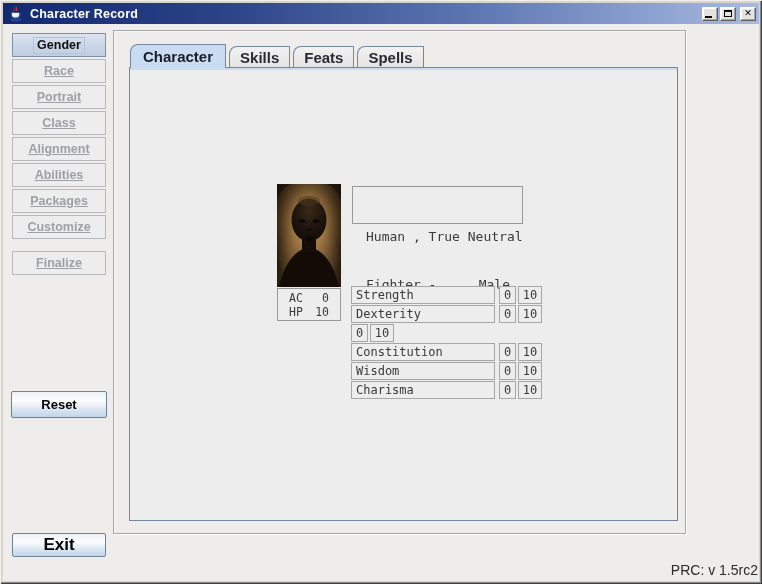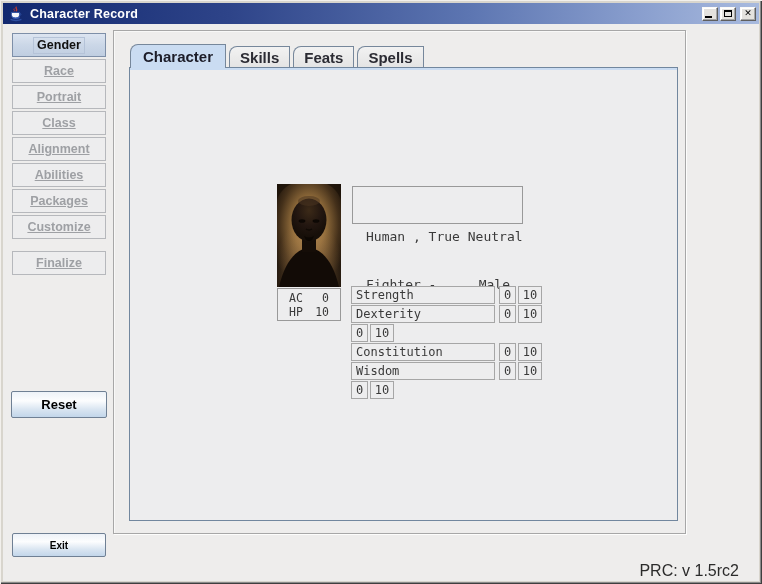--- a/index.html
+++ b/index.html
@@ -40,21 +40,21 @@
   .focus-ring{border:1px solid #b5c3d8;padding:0 3px;line-height:15px;}
   .sb0{top:9px}.sb1{top:35px}.sb2{top:61px}.sb3{top:87px}.sb4{top:113px}
   .sb5{top:139px}.sb6{top:165px}.sb7{top:191px}.sb8{top:227px}
   .btn-ocean{
     background:linear-gradient(#edf2f8,#fcfdfe 35%,#d9e5f1 70%,#c2d6ea);
     border:1px solid #6f8094;border-radius:2px;color:#000;
     font-weight:bold;display:flex;align-items:center;justify-content:center;
     font-family:"Liberation Sans",sans-serif;
   }
   .btn-reset{position:absolute;left:8px;top:367px;width:96px;height:27px;font-size:13px;}
-  .btn-exit{position:absolute;left:9px;top:509px;width:94px;height:24px;font-size:10px;}
+  .btn-exit{position:absolute;left:9px;top:509px;width:94px;height:24px;font-size:17px;}
   
   .main{
     position:absolute;left:110px;top:6px;width:573px;height:504px;
     border:1px solid #a7a7a7;box-shadow:1px 1px 0 rgba(255,255,255,.85), inset 1px 1px 0 rgba(255,255,255,.6);
   }
   .tabs{position:absolute;left:16px;top:13px;height:24px;display:flex;align-items:flex-end;z-index:3;}
   .tab{
     height:21px;margin-right:3px;margin-bottom:1px;padding:0 10px;
     border:1px solid #76879b;border-bottom:none;border-top-left-radius:8px;
     background:linear-gradient(#f2f2f2,#e4e4e4);
@@ -85,21 +85,21 @@
   .infobox .line2{display:flex;justify-content:space-between;text-align:right;}
   .stats{position:absolute;left:221px;top:218px;}
   .stat-row{display:flex;margin-bottom:1px;}
   .stat-cell{
     height:18px;border:1px solid #a6a6a6;background:#ededee;
     font-size:12px;display:flex;align-items:center;
   }
   .stat-name{width:144px;padding-left:4px;margin-right:4px;}
   .stat-base{width:17px;justify-content:center;margin-right:2px;}
   .stat-score{width:24px;justify-content:center;}
-  .version{position:absolute;right:20px;top:538px;font-size:16px;color:#2b2b2b;}
+  .version{position:absolute;right:1px;top:538px;font-size:14px;color:#2b2b2b;}
 </style>
 </head>
 <body>
 
 <div class="window">
 
   <div class="titlebar">
     <svg class="java-icon" viewBox="0 0 16 16">
       <path d="M8.6 0.8 C6.4 2.2 10.6 3.2 8.0 5.2" stroke="#c43b2e" stroke-width="1.3" fill="none"></path>
       <path d="M6.2 2.6 C4.9 3.5 7.6 4.2 6.1 5.4" stroke="#c43b2e" stroke-width="1" fill="none"></path>
@@ -217,20 +217,21 @@
             <div class="stat-cell stat-name mono">Constitution</div>
             <div class="stat-cell stat-base mono">0</div>
             <div class="stat-cell stat-score mono">10</div>
           </div>
           <div class="stat-row">
             <div class="stat-cell stat-name mono">Wisdom</div>
             <div class="stat-cell stat-base mono">0</div>
             <div class="stat-cell stat-score mono">10</div>
           </div>
           <div class="stat-row">
+            <div class="stat-cell stat-name mono">Charisma</div>
             <div class="stat-cell stat-base mono">0</div>
             <div class="stat-cell stat-score mono">10</div>
           </div>
         </div>
 
       </div>
     </div>
 
     <div class="version">PRC: v 1.5rc2</div>
   </div>

